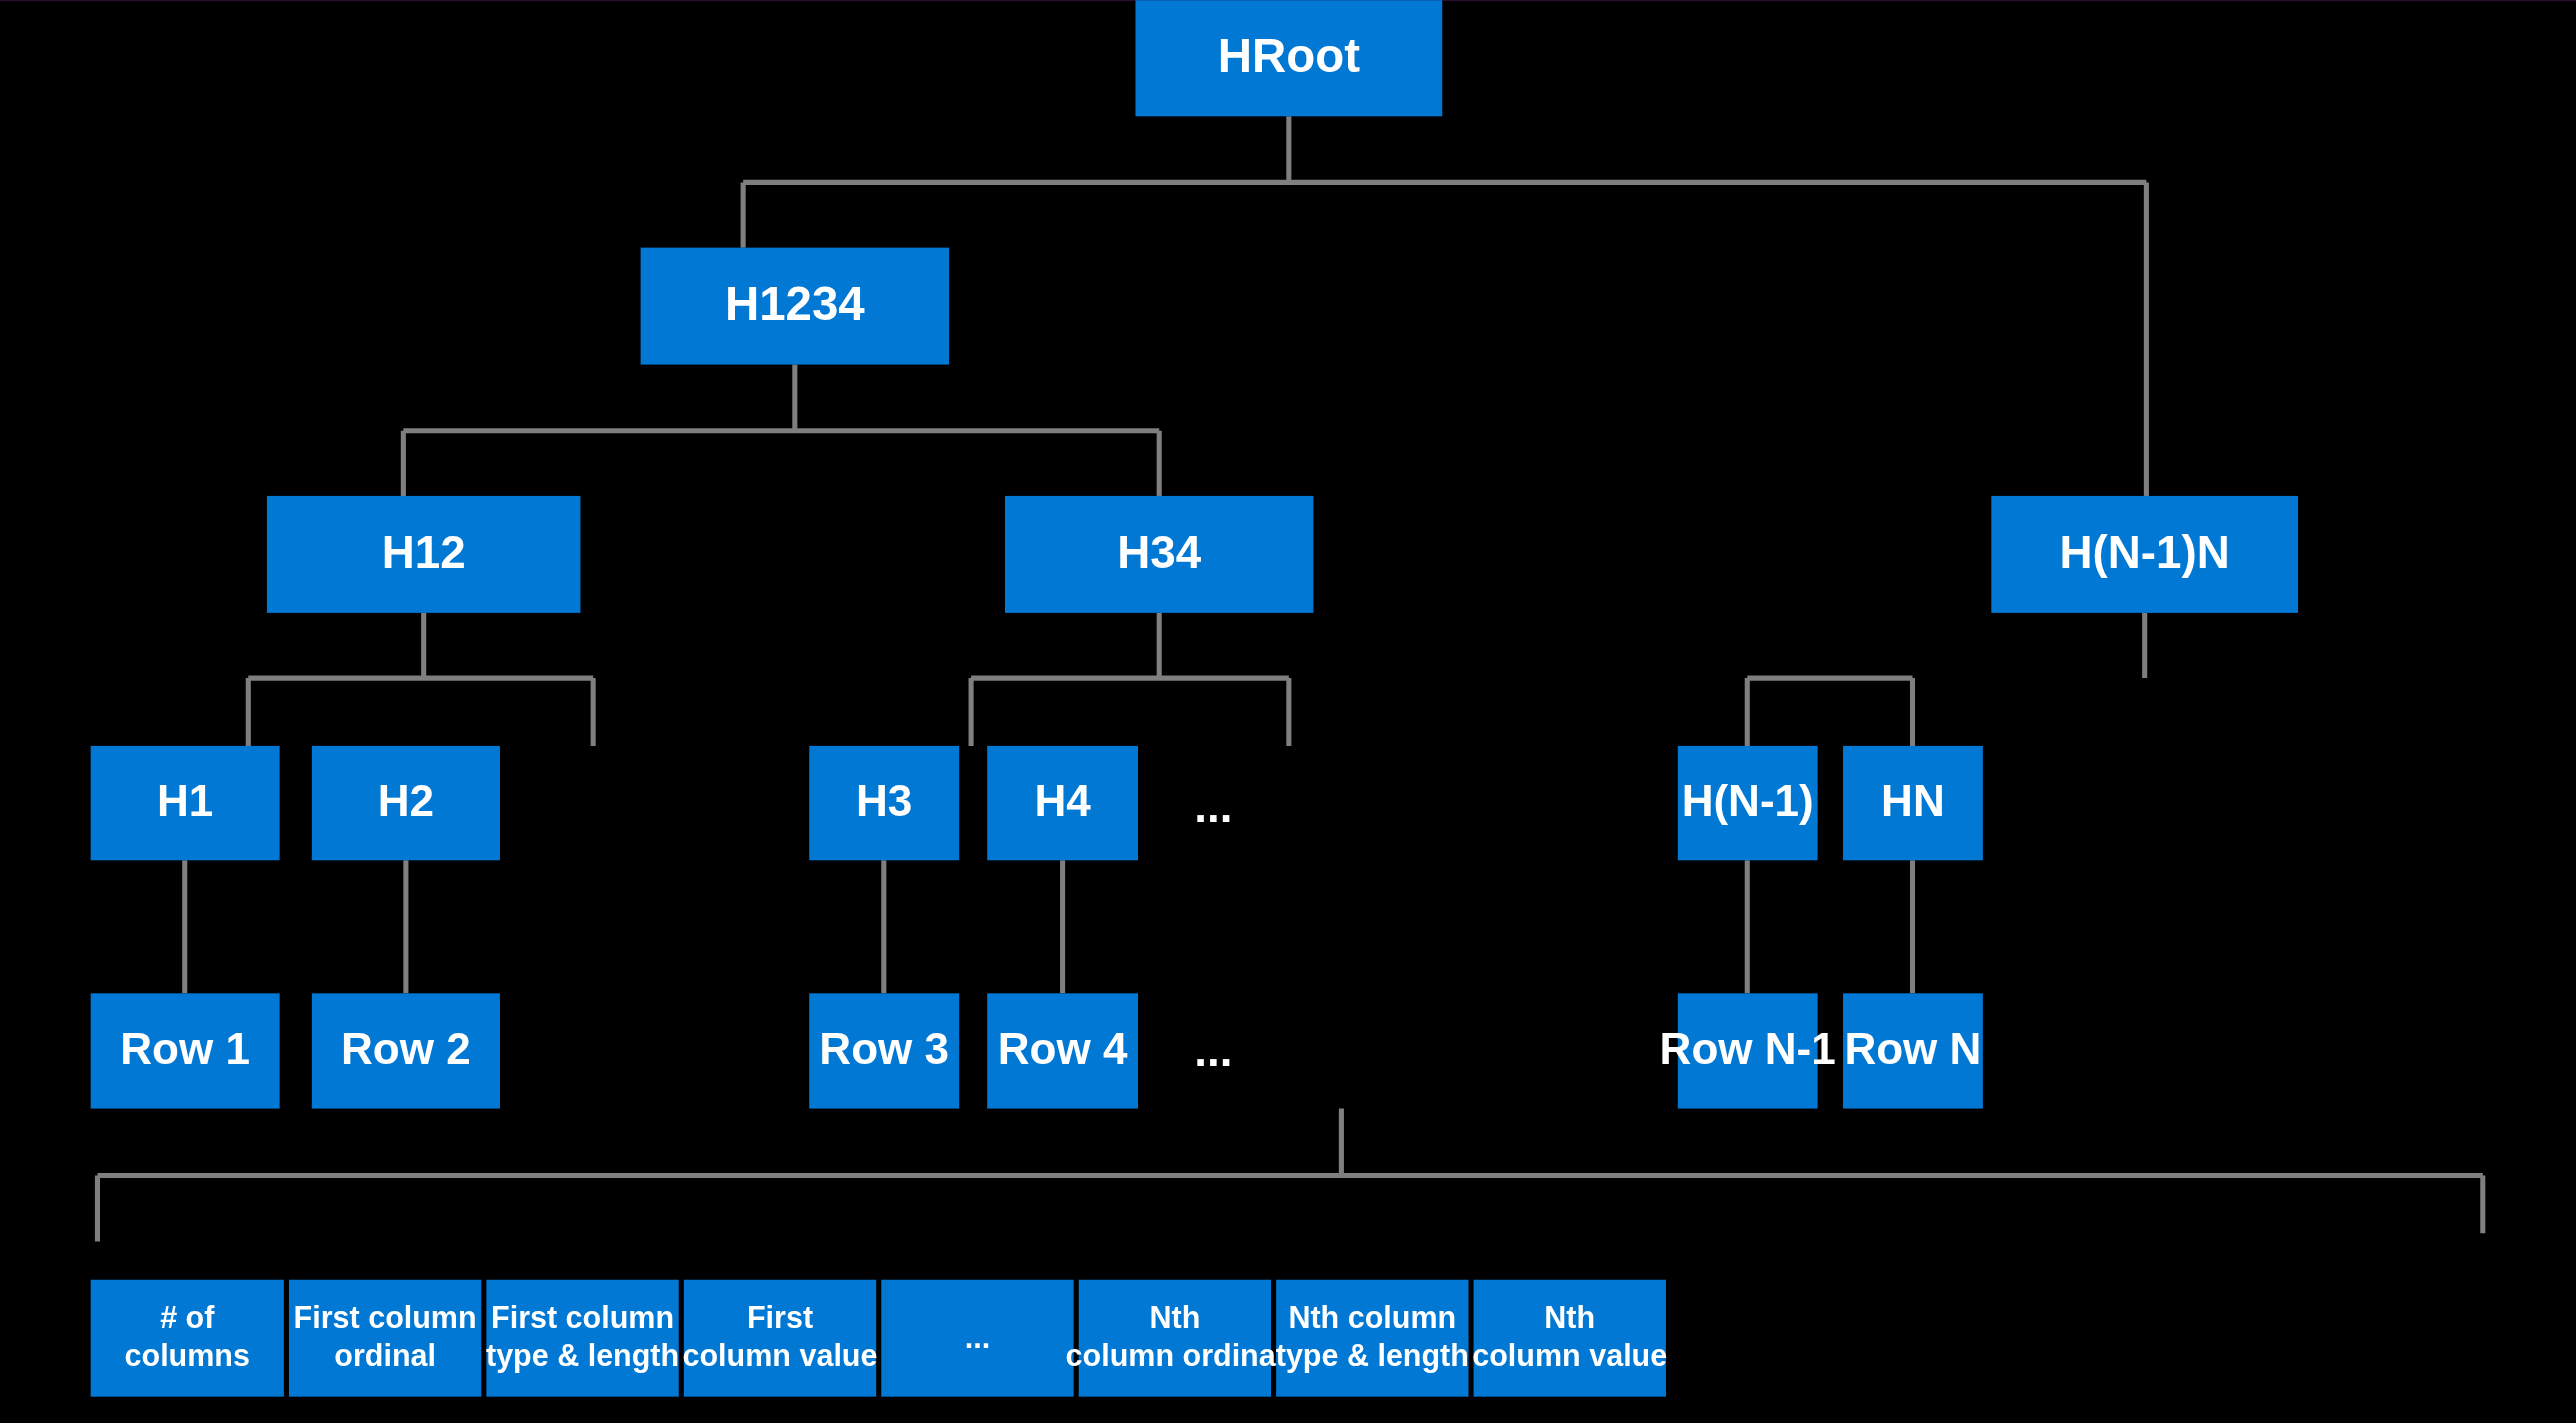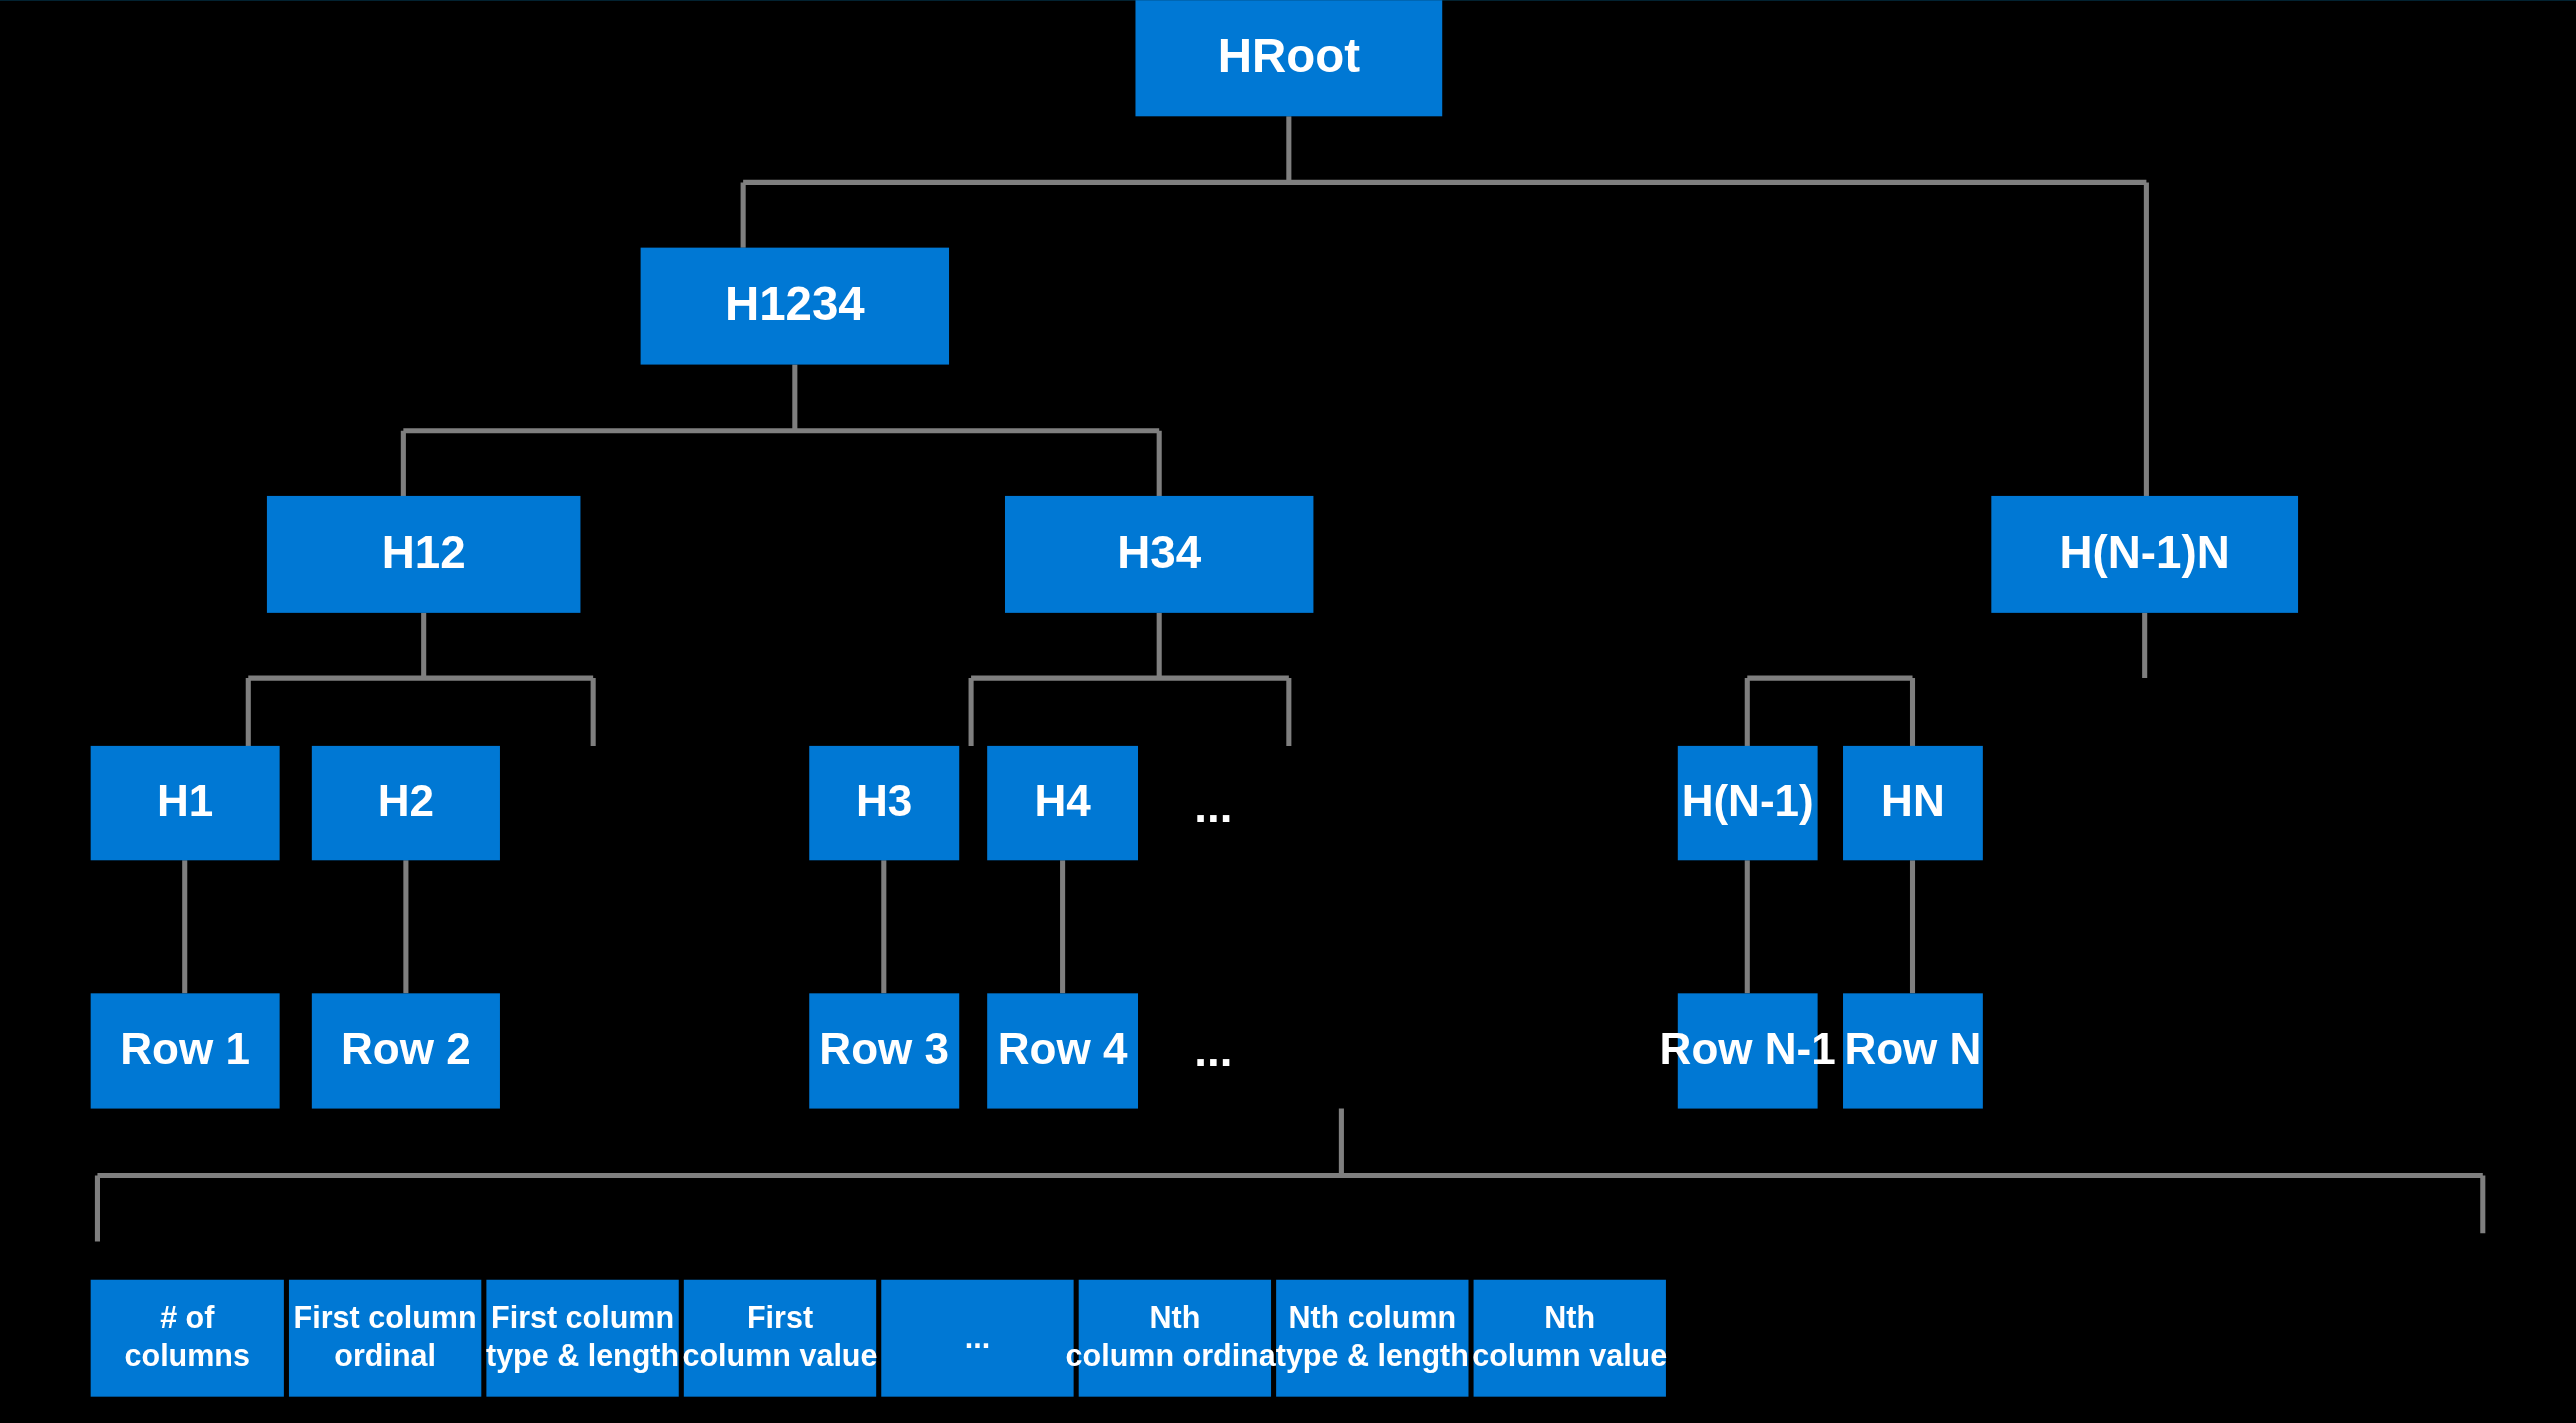--- a/index.html
+++ b/index.html
@@ -11,21 +11,21 @@
   body {
     width: 2576px;
     height: 1424px;
     overflow: hidden;
     font-family: "Liberation Sans", sans-serif;
   }
   #diagram-root {
     position: relative;
     width: 2576px;
     height: 1424px;
-    background: #0ea5e9;
+    background: #d946ef;
   }
   svg.canvas {
     position: absolute;
     inset: 0;
     width: 2576px;
     height: 1424px;
     display: block;
   }
   .node-rect {
     

